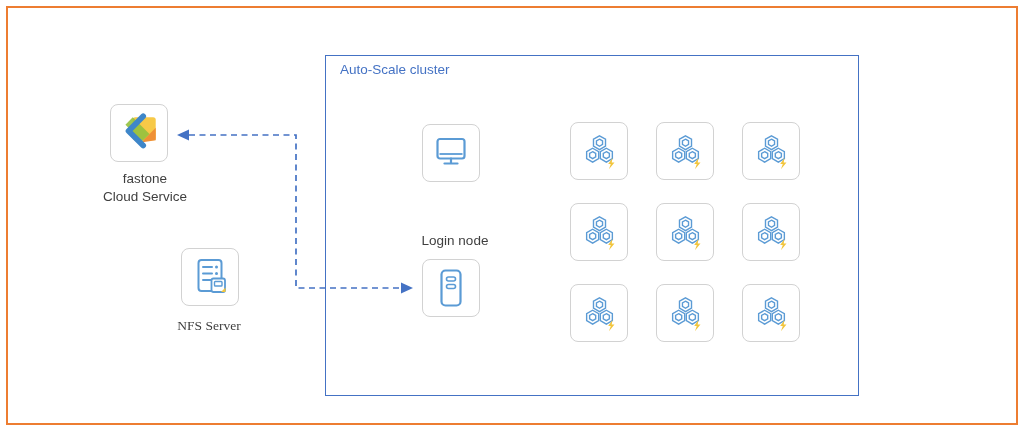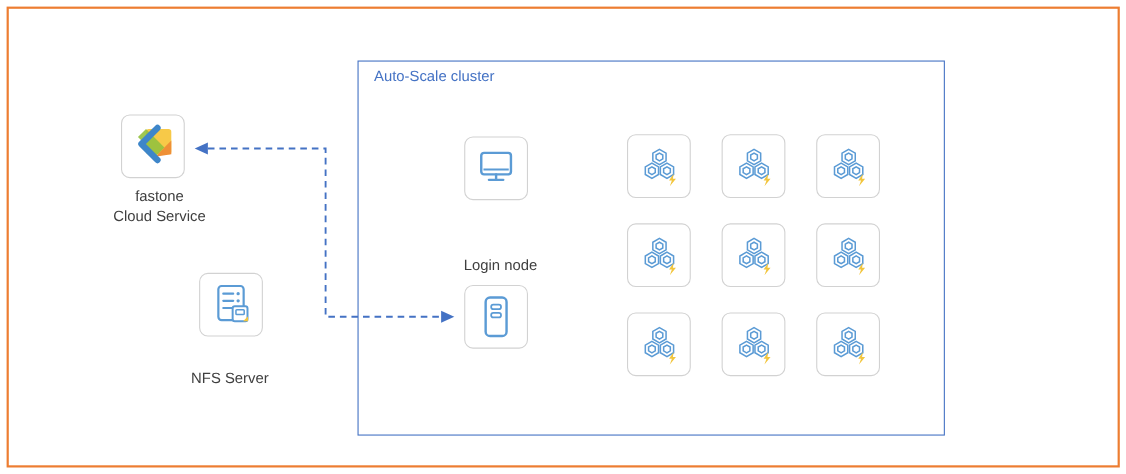--- a/index.html
+++ b/index.html
@@ -99,21 +99,21 @@
         <circle class="fill-ic" cx="28.5" cy="12" r="1.5"></circle>
       <line class="stroke-ic rc" stroke-width="2" x1="15" y1="18.5" x2="24" y2="18.5"></line>
         <circle class="fill-ic" cx="28.5" cy="18.5" r="1.5"></circle>
       <line class="stroke-ic rc" stroke-width="2" x1="15" y1="25" x2="24" y2="25"></line>
         <circle class="fill-ic" cx="28.5" cy="25" r="1.5"></circle>
       <rect x="23.5" y="23.5" width="13.5" height="13.5" rx="2" fill="#fff" class="" stroke="#5B9BD5" stroke-width="1.8"></rect>
       <rect class="stroke-ic" stroke-width="1.4" x="26.5" y="26.5" width="7.5" height="4.5" rx="0.8"></rect>
       <path class="fill-yellow" d="M33 37 L37.5 37 L37.5 32.5 Z"></path>
     </svg>
   </div>
-  <div class="lbl" style="left:139px;top:335px;width:140px;">NFS Server</div>
+  <div class="lbl" style="left:139px;top:317px;width:140px;font-family:Liberation Serif, serif;">NFS Server</div>
 
   <div class="cluster-box"></div>
   <div class="cluster-title">Auto-Scale cluster</div>
 
   <div class="icon-box" style="left:422px;top:124px;">
     <svg viewBox="0 0 44 44" width="44" height="44">
       <rect class="stroke-ic rc" stroke-width="2.2" x="8.5" y="8" width="27" height="19.5" rx="2.5"></rect>
       <line class="stroke-ic" stroke-width="1.8" x1="10.5" y1="23" x2="33.5" y2="23"></line>
       <line class="stroke-ic rc" stroke-width="2.2" x1="22" y1="27.5" x2="22" y2="31.5"></line>
       <line class="stroke-ic rc" stroke-width="2.2" x1="15.5" y1="32.5" x2="28.5" y2="32.5"></line>

